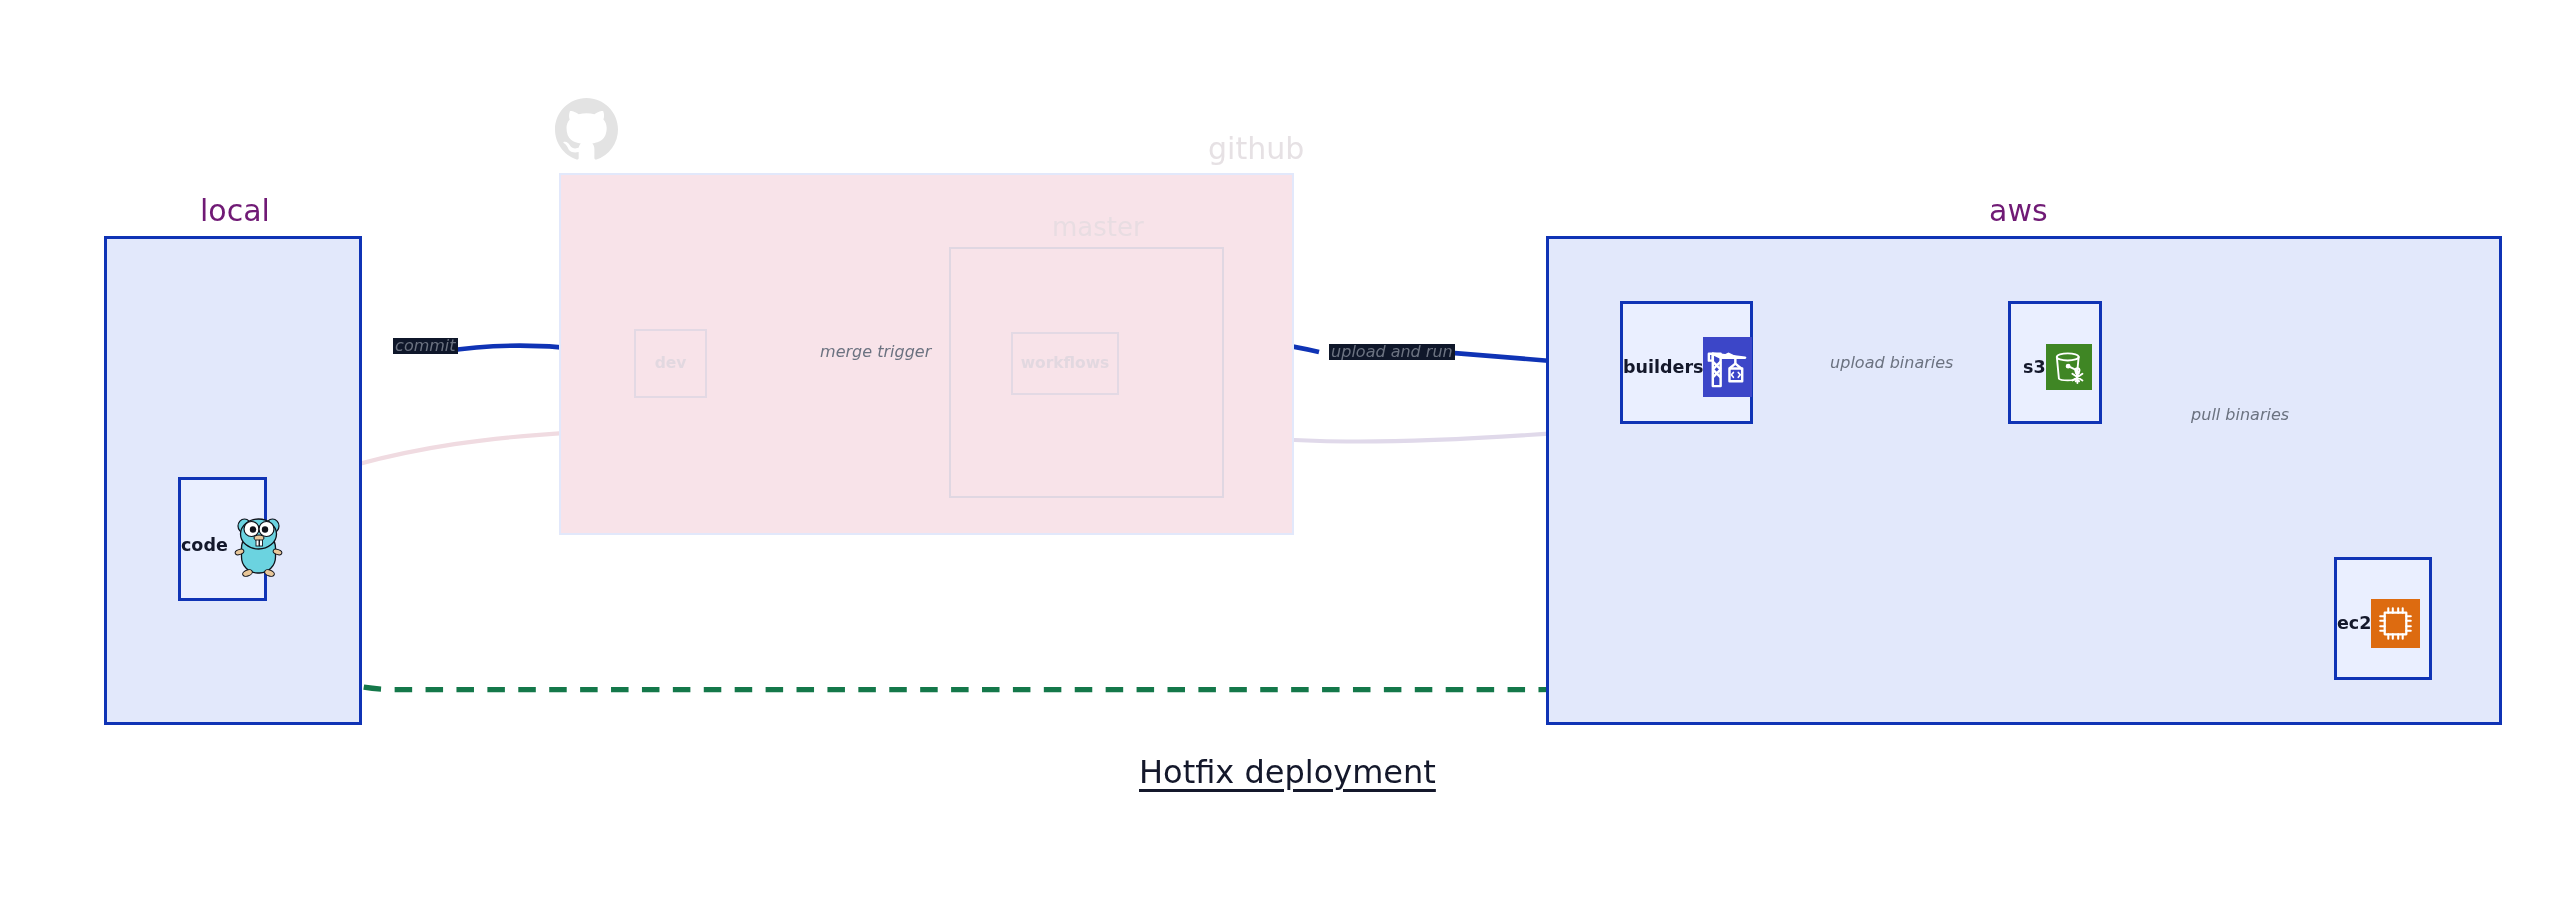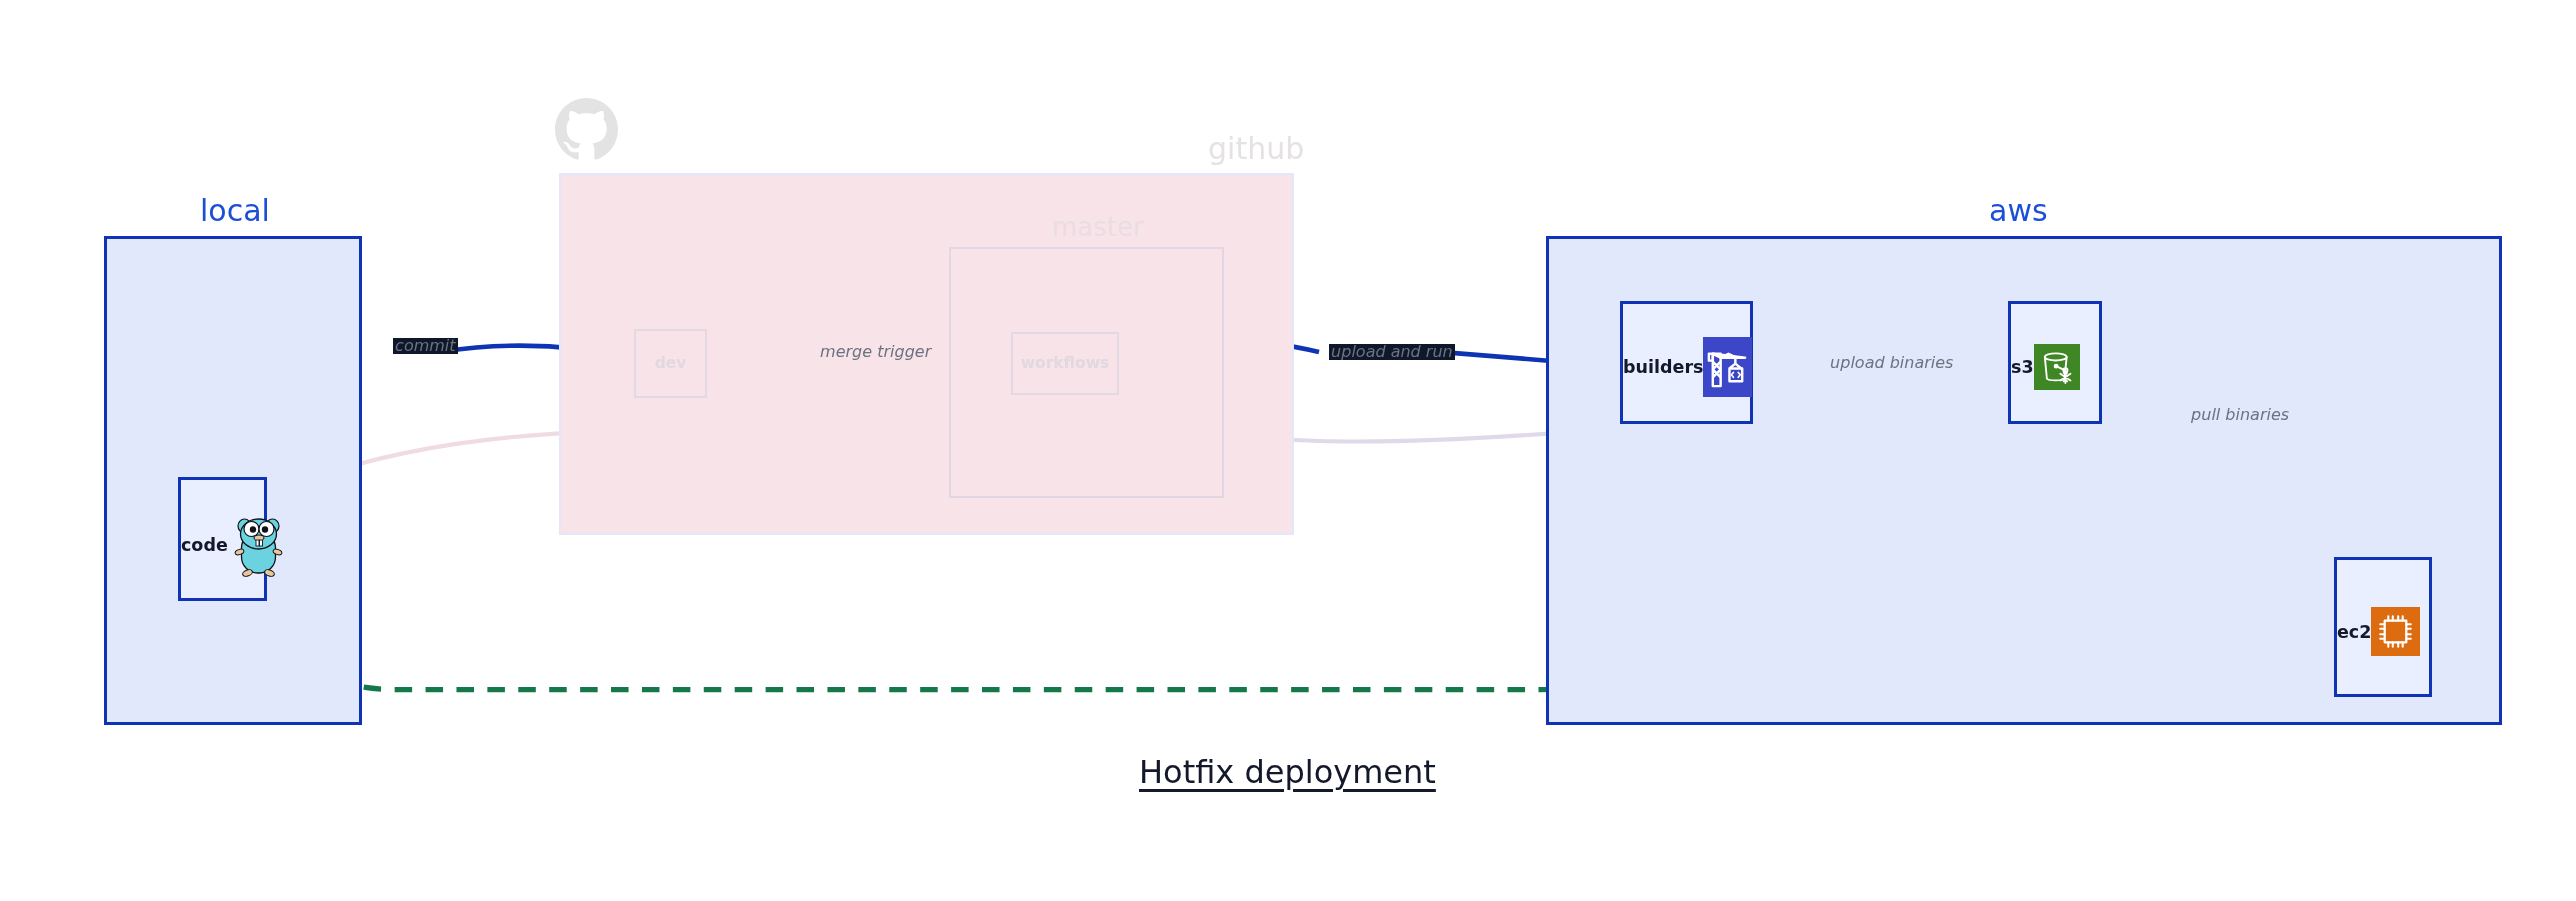--- a/index.html
+++ b/index.html
@@ -9,21 +9,21 @@
   }
   #stage{position:absolute;left:0;top:0;width:2604px;height:902px;}
   svg#edges{position:absolute;left:0;top:0;width:2604px;height:902px;pointer-events:none;}
 
   
   .group{position:absolute;box-sizing:border-box;}
   .group-solid{background:#e2e8fb;border:3.6px solid #0f33b5;}
   .group-faded{background:#f8e3e9;border:2.1px solid #e2e8fb;}
   .group-label{
     position:absolute;white-space:nowrap;line-height:1;
-    font-weight:400;color:#1d4ed8;
+    font-weight:400;color:#701a75;
   }
   .group-label.solid{font-size:30px;}
   .group-label.faded{font-size:30px;color:#e6e1e4;}
   .group-label.faded-sub{font-size:26px;color:#e8dde2;}
 
   .subgroup{position:absolute;box-sizing:border-box;background:transparent;border:2.1px solid #e0d7e2;}
 
   
   .node{position:absolute;box-sizing:border-box;display:flex;flex-direction:row;
         align-items:center;}
@@ -188,38 +188,38 @@
         </g>
         <g fill="none" stroke="#ffffff" stroke-width="3.4" stroke-linecap="round" stroke-linejoin="round">
           <path d="M62 60 L58 65 L62 70"></path>
           <path d="M72 60 L76 65 L72 70"></path>
         </g>
       </svg>
     </div>
   </div>
 
   <div class="node node-solid" style="left:2008px;top:301px;width:94px;height:123px;">
-    <div class="node-title" style="font-size:17.5px;margin-top:11.3px;">s3</div>
+    <div class="node-title" style="font-size:17.5px;margin-top:11.3px;margin-left:12px;">s3</div>
     <div class="icon-box" style="margin-top:9.3px;width:46px;height:46px;background:#3f8624;">
       <svg viewBox="0 0 100 100" width="42" height="42">
         <g fill="none" stroke="#ffffff" stroke-width="4.5" stroke-linejoin="round" stroke-linecap="round">
           <ellipse cx="47" cy="26" rx="26" ry="8.5"></ellipse>
           <path d="M21 26 L26 78 C30 83 64 83 68 78 L73 26"></path>
           <path d="M48 48 L69 58"></path>
           <circle cx="48" cy="48" r="3.6" fill="#ffffff"></circle>
           <circle cx="70" cy="58" r="5"></circle>
 
           <path d="M70 60 L70 88 M58 66 L82 82 M82 66 L58 82"></path>
           <path d="M66 64 L70 68 L74 64 M66 84 L70 80 L74 84"></path>
         </g>
       </svg>
     </div>
   </div>
 
-  <div class="node node-solid" style="left:2334px;top:557px;width:98px;height:140px;">
+  <div class="node node-solid" style="left:2334px;top:557px;width:98px;height:123px;">
     <div class="node-title" style="font-size:17.5px;margin-top:11.3px;">ec2</div>
     <div class="icon-box" style="margin-top:9.3px;width:49px;height:49px;background:#dd6b10;">
       <svg viewBox="0 0 100 100" width="45" height="45">
         <g fill="none" stroke="#ffffff" stroke-width="5" stroke-linejoin="round">
           <rect x="26" y="26" width="48" height="48"></rect>
         </g>
         <g stroke="#ffffff" stroke-width="4.6" stroke-linecap="round">
           <path d="M34 26 L34 16 M44 26 L44 16 M56 26 L56 16 M66 26 L66 16"></path>
           <path d="M34 74 L34 84 M44 74 L44 84 M56 74 L56 84 M66 74 L66 84"></path>
           <path d="M26 34 L16 34 M26 44 L16 44 M26 56 L16 56 M26 66 L16 66"></path>

